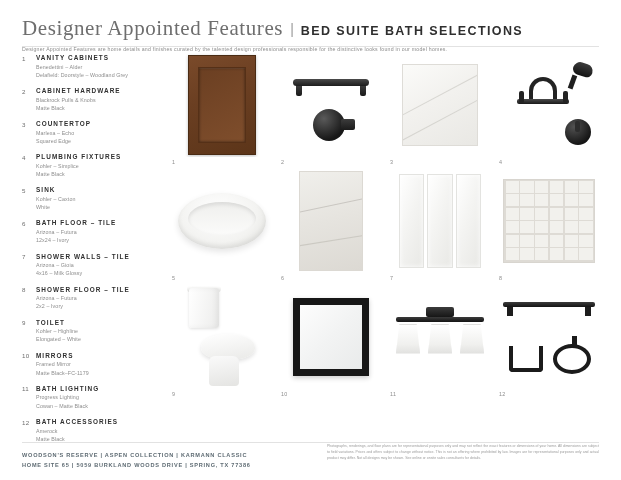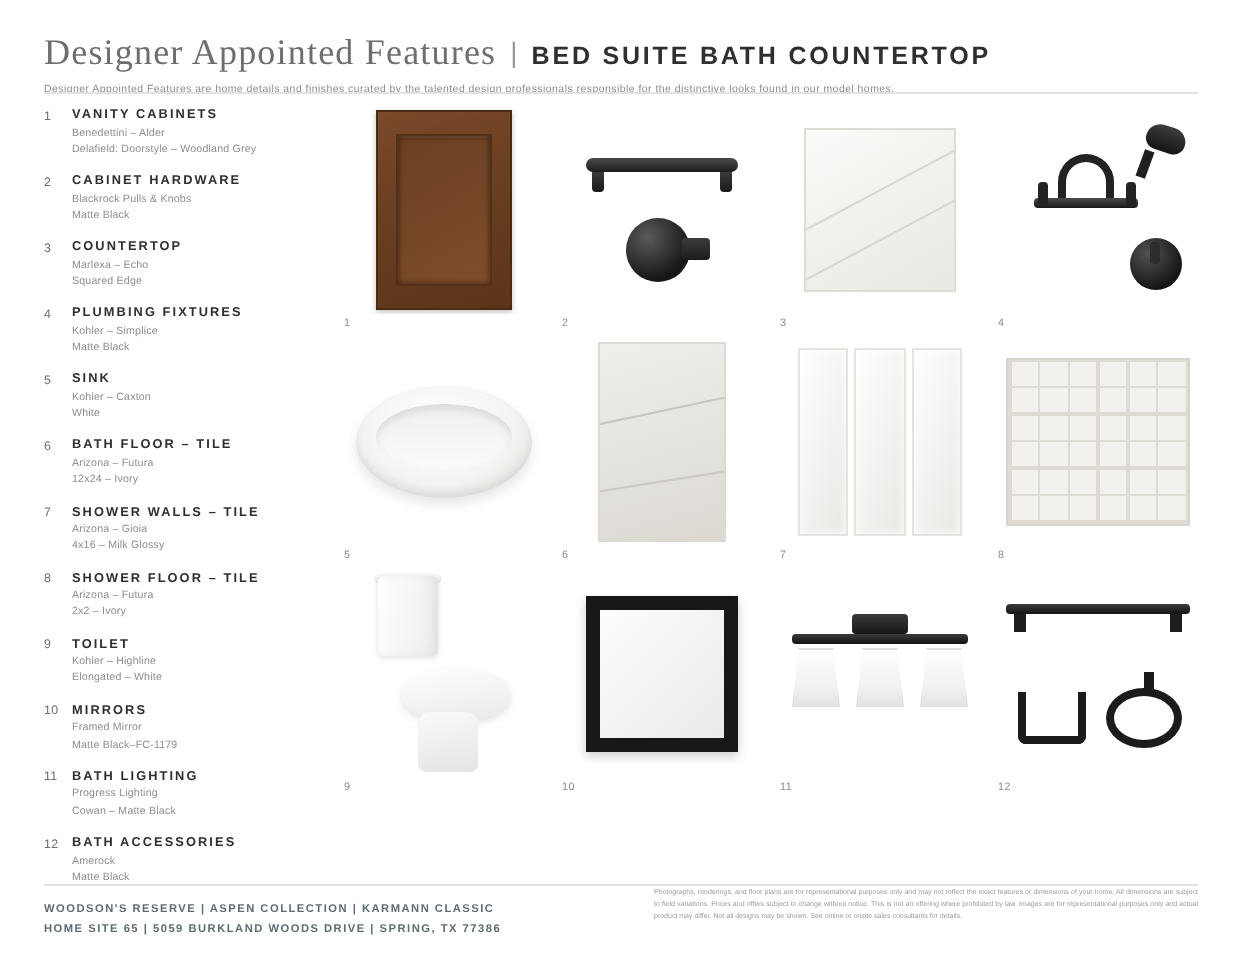--- a/index.html
+++ b/index.html
@@ -23,21 +23,21 @@
     left: 22px; top: 16px; right: 22px;
   }
   .title-row {
     display: flex;
     align-items: baseline;
     gap: 7px;
     white-space: nowrap;
   }
   .title-main {
     font-family: "Liberation Serif", serif;
-    font-size: 18px;
+    font-size: 21px;
     letter-spacing: 0.6px;
     color: #6e6e6e;
     font-weight: 400;
   }
   .title-sep {
     font-size: 14px;
     color: #9a9a9a;
     font-weight: 300;
     position: relative;
     top: -1px;
@@ -418,21 +418,21 @@
 </style>
 </head>
 <body>
 
 <div class="page">
 
   <div class="header">
     <div class="title-row">
       <span class="title-main">Designer Appointed Features</span>
       <span class="title-sep">|</span>
-      <span class="title-sub">BED SUITE BATH COUNTERTOP</span>
+      <span class="title-sub">BED SUITE BATH SELECTIONS</span>
     </div>
     <div class="subtitle">Designer Appointed Features are home details and finishes curated by the talented design professionals responsible for the distinctive looks found in our model homes.</div>
   </div>
   <div class="header-rule"></div>
 
   <div class="speclist">
 
     <div class="spec">
       <div class="spec-num">1</div>
       <div class="spec-body">

